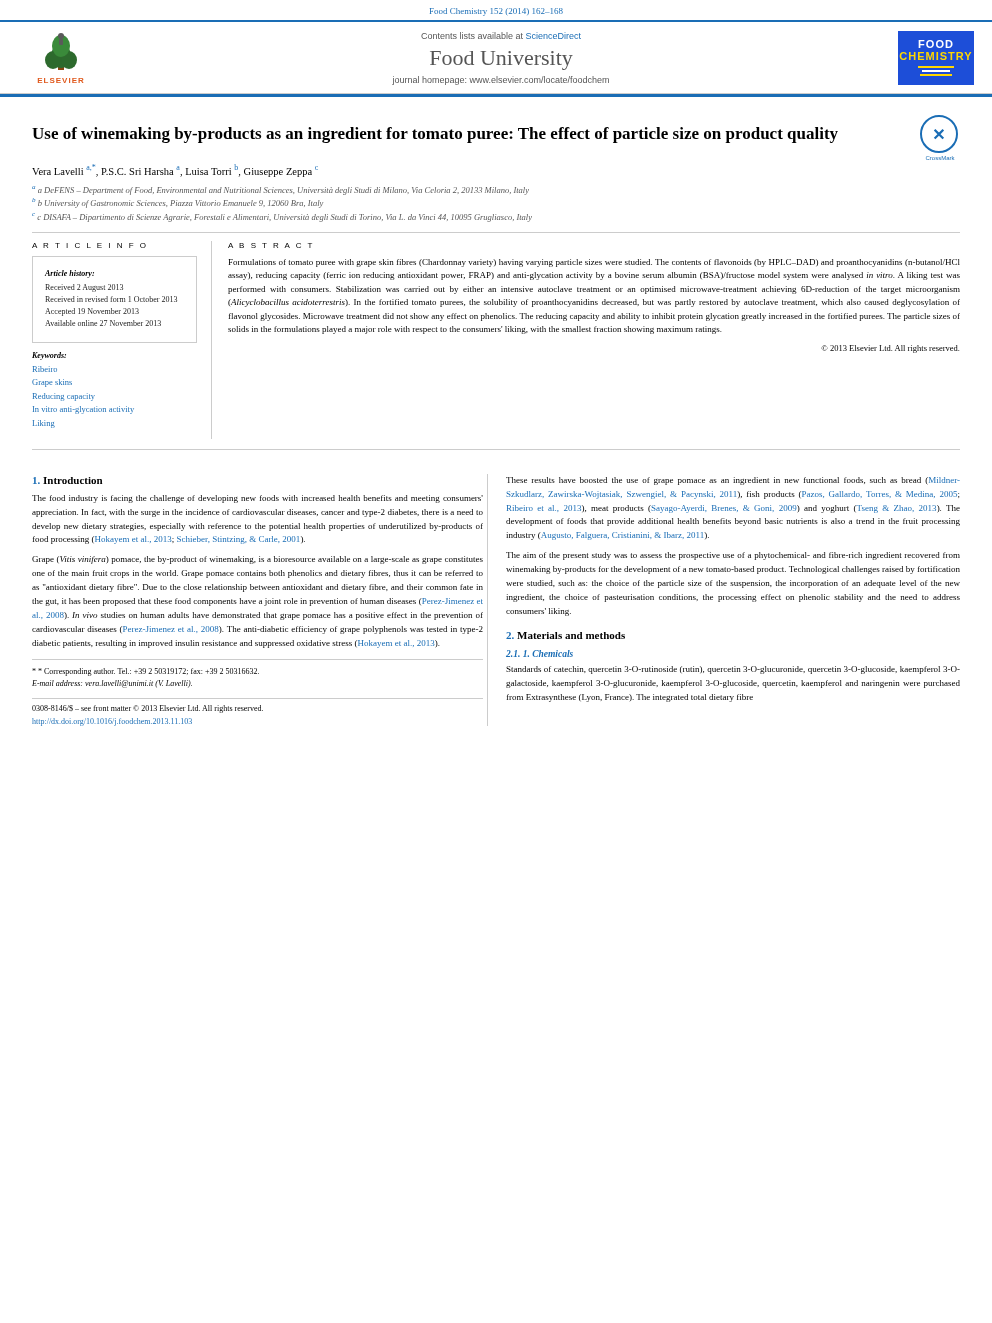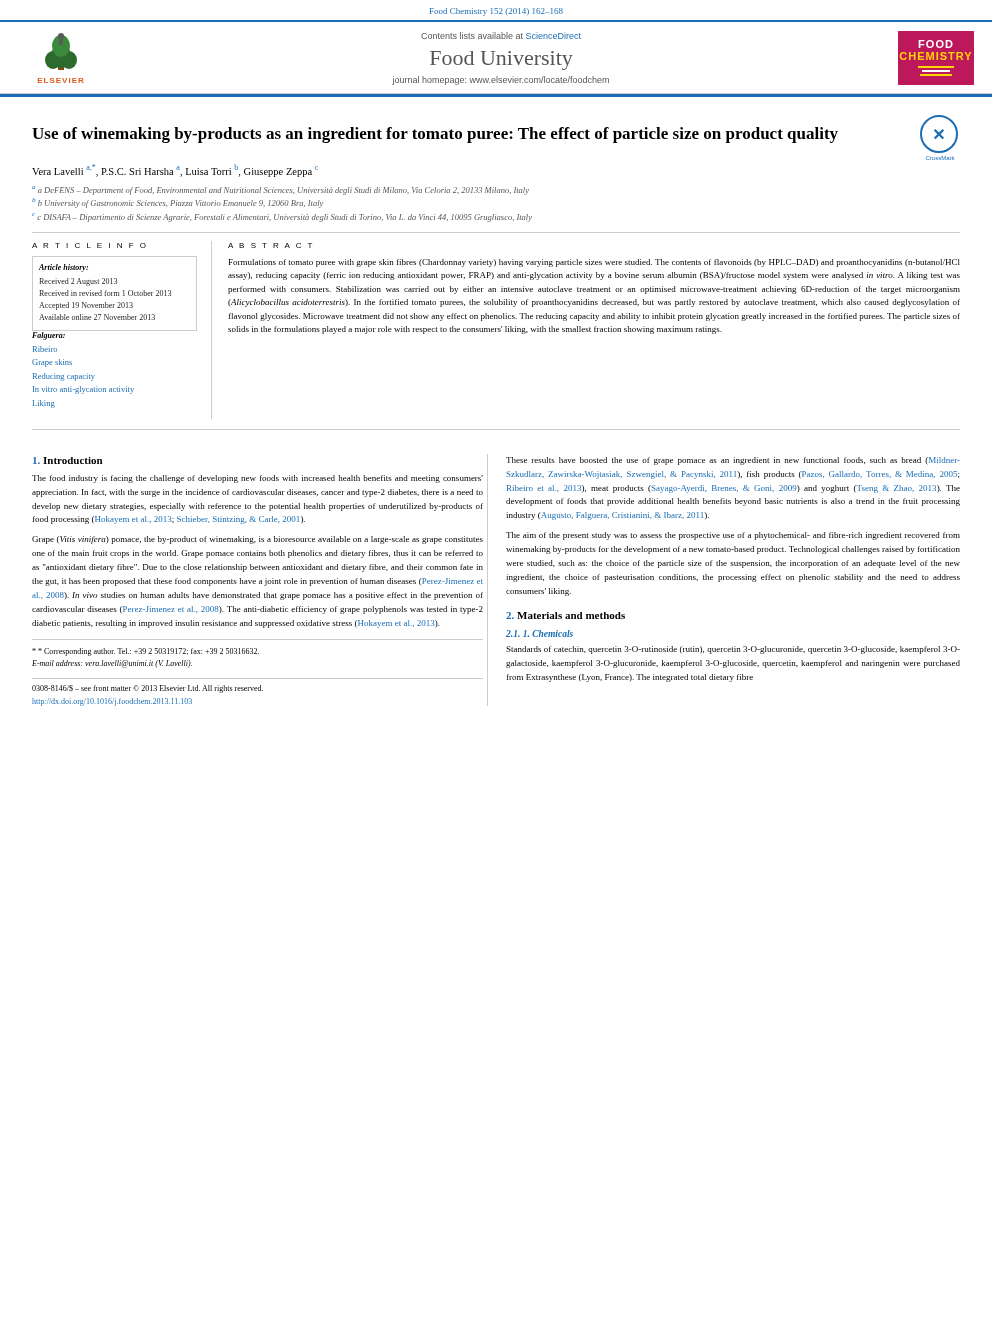--- a/index.html
+++ b/index.html
@@ -75,21 +75,21 @@
       font-family: Arial, sans-serif;
     }
     .food-chem-logo {
       width: 80px;
       flex-shrink: 0;
       display: flex;
       flex-direction: column;
       align-items: center;
     }
     .logo-mini-image {
-      background: #be185d;
+      background: #1d4ed8;
       width: 76px;
       height: 54px;
       display: flex;
       align-items: center;
       justify-content: center;
     }
 
     
     .blue-divider {
       height: 3px;
@@ -179,21 +179,22 @@
       font-size: 8px;
       letter-spacing: 2px;
       color: #000;
       font-family: Arial, sans-serif;
       margin-bottom: 6px;
       text-transform: uppercase;
     }
 
     .article-history-box {
       border: 1px solid #ccc;
-      padding: 6px;
+      padding: 12px;
+      margin-bottom: 8px;
     }
     .history-title {
       font-size: 8px;
       font-style: italic;
       font-weight: bold;
       margin-bottom: 4px;
     }
     .history-item {
       font-size: 8px;
       line-height: 1.5;
@@ -379,34 +380,35 @@
 
       <div class="article-history-box">
         <div class="history-title">Article history:</div>
         <div class="history-item">Received 2 August 2013</div>
         <div class="history-item">Received in revised form 1 October 2013</div>
         <div class="history-item">Accepted 19 November 2013</div>
         <div class="history-item">Available online 27 November 2013</div>
       </div>
 
       <div class="keywords-box">
-        <div class="keywords-title">Falguera:</div>
+        <div class="keywords-title">Keywords:</div>
         <div class="keyword-item">Ribeiro</div>
         <div class="keyword-item">Grape skins</div>
         <div class="keyword-item">Reducing capacity</div>
         <div class="keyword-item">In vitro anti-glycation activity</div>
         <div class="keyword-item">Liking</div>
       </div>
     </div>
 
     <div class="abstract-col">
       <div class="section-label">A B S T R A C T</div>
       <div class="abstract-text">
         Formulations of tomato puree with grape skin fibres (Chardonnay variety) having varying particle sizes were studied. The contents of flavonoids (by HPLC–DAD) and proanthocyanidins (n-butanol/HCl assay), reducing capacity (ferric ion reducing antioxidant power, FRAP) and anti-glycation activity by a bovine serum albumin (BSA)/fructose model system were analysed <em>in vitro</em>. A liking test was performed with consumers. Stabilization was carried out by either an intensive autoclave treatment or an optimised microwave-treatment achieving 6D-reduction of the target microorganism (<em>Alicyclobacillus acidoterrestris</em>). In the fortified tomato purees, the solubility of proanthocyanidins decreased, but was partly restored by autoclave treatment, which also caused deglycosylation of flavonol glycosides. Microwave treatment did not show any effect on phenolics. The reducing capacity and ability to inhibit protein glycation greatly increased in the fortified purees. The particle sizes of solids in the formulations played a major role with respect to the consumers' liking, with the smallest fraction showing maximum ratings.
       </div>
+      <div class="copyright-line">© 2013 Elsevier Ltd. All rights reserved.</div>
     </div>
   </div>
 
   <hr class="horizontal-rule" style="margin-top:10px;">
 </div>
 
 <div class="main-content">
 
   <div class="left-col">
     <div class="section-title">

